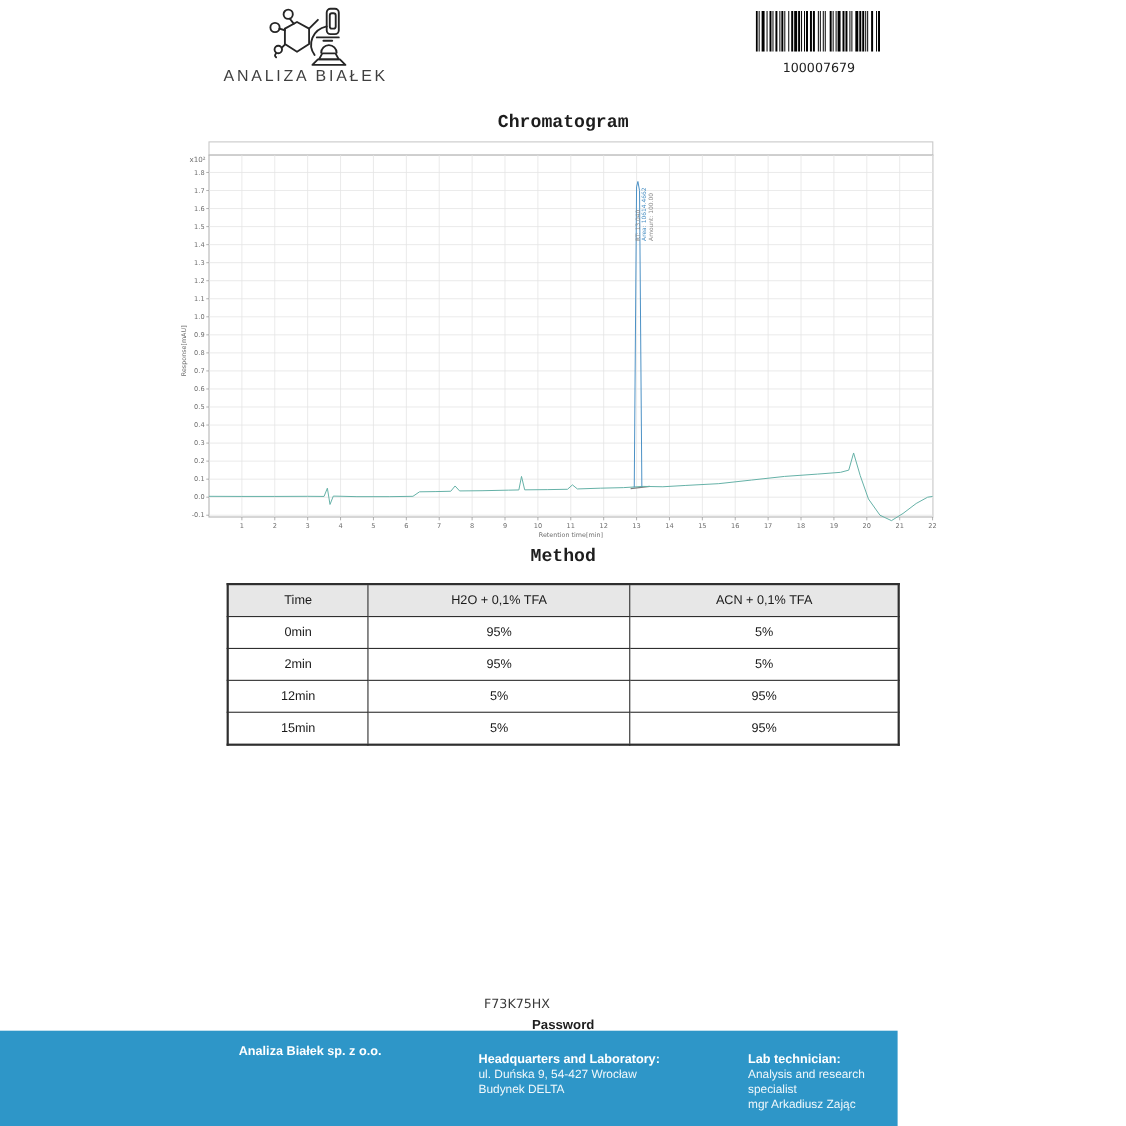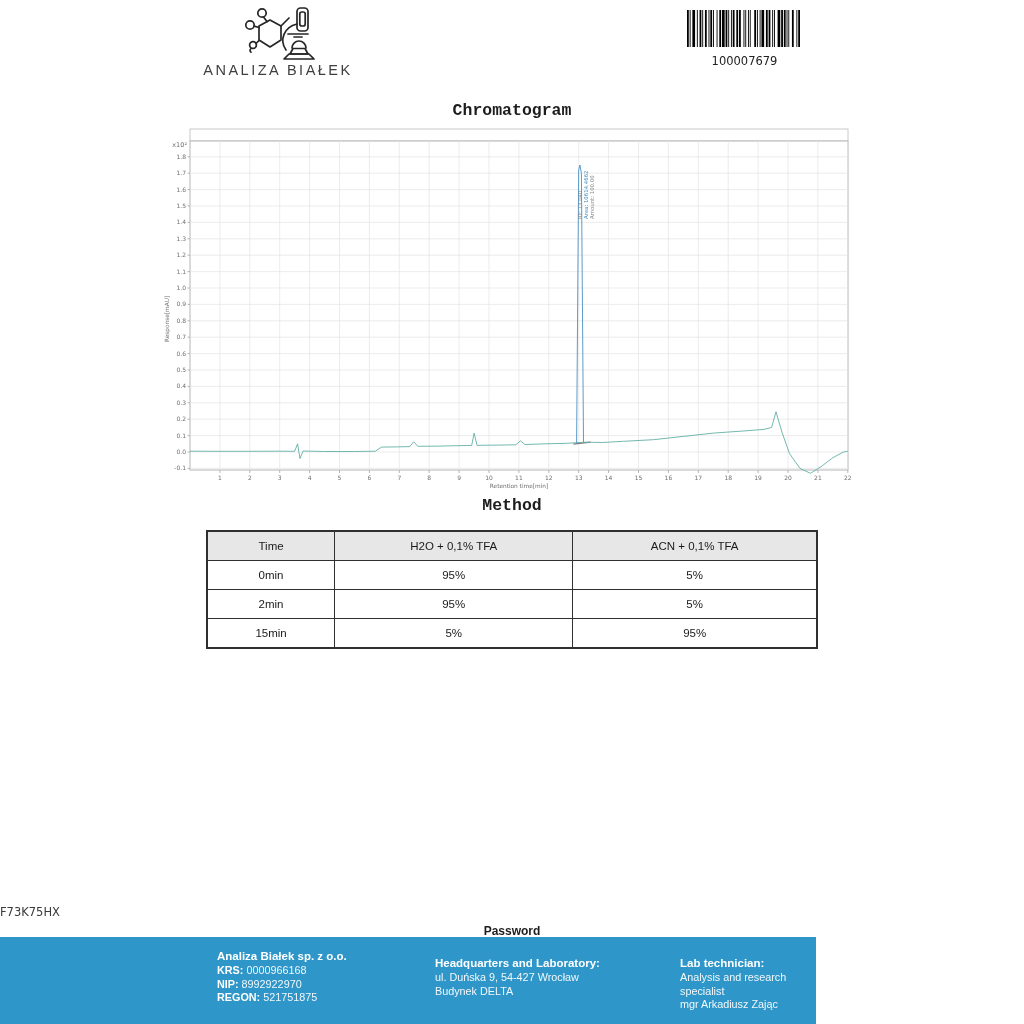--- a/index.html
+++ b/index.html
@@ -22,21 +22,21 @@
   
   #method-table{left:206px;top:530px;width:612px;border-collapse:collapse;
                 font-family:"Liberation Sans",sans-serif;font-size:11.5px;color:#1a1a1a;padding-left:30px;}
   #method-table th,#method-table td{border:1px solid #2f2f2f;text-align:center;padding:0;}
   #method-table th{background:#e7e7e7;font-weight:400;height:28px;}
   #method-table td{height:28px;background:#ffffff;}
   #method-table{border:2px solid #2f2f2f;}
   
   #password-label{top:884px;left:0;width:1024px;text-align:center;font-weight:700;
                   font-size:12px;font-family:"Liberation Sans",sans-serif;color:#1d1d1d;margin-top:40px;}
-  #password-value{top:905px;left:0;width:940px;text-align:left;font-size:11.5px;color:#3a3a3a;}
+  #password-value{top:905px;left:0;width:940px;text-align:center;font-size:11.5px;color:#3a3a3a;}
   
   #footer{left:0;top:937px;width:816px;height:87px;}
   .footer-col{position:absolute;color:#ffffff;font-family:"Liberation Sans",sans-serif;}
   .footer-title{font-weight:700;font-size:11.5px;margin-bottom:2px;}
   .footer-line{font-size:10.8px;color:rgba(255,255,255,0.93);line-height:13.5px;}
   .footer-line b{color:#ffffff;}
   #footer-col-company{left:217px;top:13px;}
   #footer-col-hq{left:435px;top:20px;}
   #footer-col-tech{left:680px;top:20px;}
 </style>
@@ -290,38 +290,38 @@
           <td>0min</td>
           <td>95%</td>
           <td>5%</td>
         </tr>
         <tr>
           <td>2min</td>
           <td>95%</td>
           <td>5%</td>
         </tr>
         <tr>
+          <td>12min</td>
+          <td>5%</td>
+          <td>95%</td>
+        </tr>
+        <tr>
           <td>15min</td>
           <td>5%</td>
           <td>95%</td>
         </tr>
       </tbody>
   </table>
 
   <div class="abs" id="password-label">Password</div>
   <div class="abs" id="password-value">F73K75HX</div>
 
   <div class="abs" id="footer" style="background: rgb(46, 150, 200);">
     <div class="footer-col" id="footer-col-company">
       <div class="footer-title">Analiza Białek sp. z o.o.</div>
-      <div id="footer-company-lines">
-          <div class="footer-line"><b>KRS: </b>0000966168</div>
-          <div class="footer-line"><b>NIP: </b>8992922970</div>
-          <div class="footer-line"><b>REGON: </b>521751875</div>
-        </div>
     </div>
     <div class="footer-col" id="footer-col-hq">
       <div class="footer-title">Headquarters and Laboratory:</div>
       <div id="footer-hq-lines">
           <div class="footer-line">ul. Duńska 9, 54-427 Wrocław</div>
           <div class="footer-line">Budynek DELTA</div>
         </div>
     </div>
     <div class="footer-col" id="footer-col-tech">
       <div class="footer-title">Lab technician:</div>

